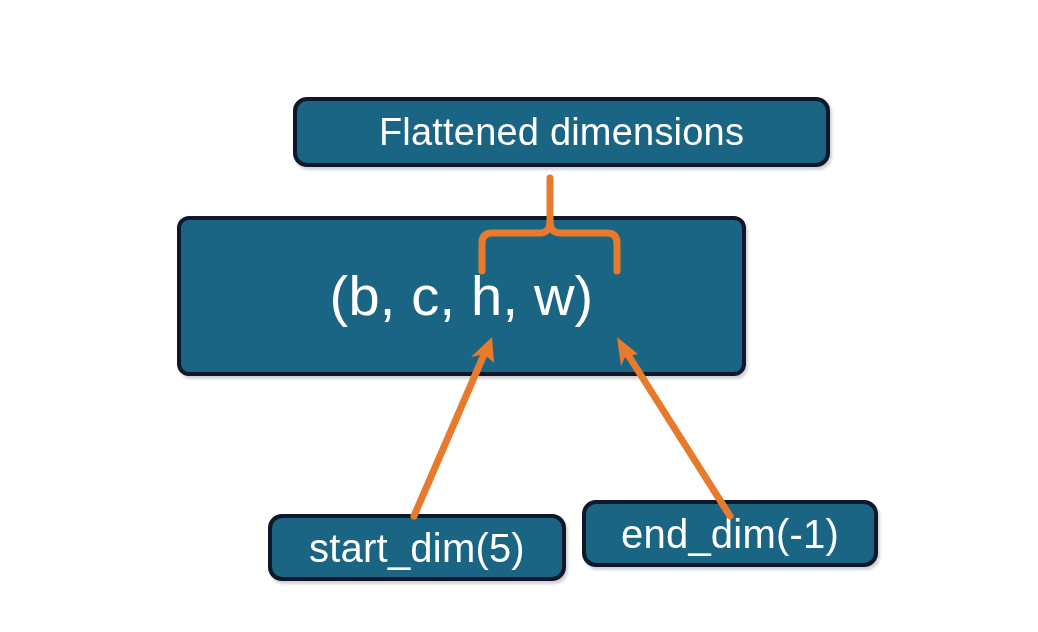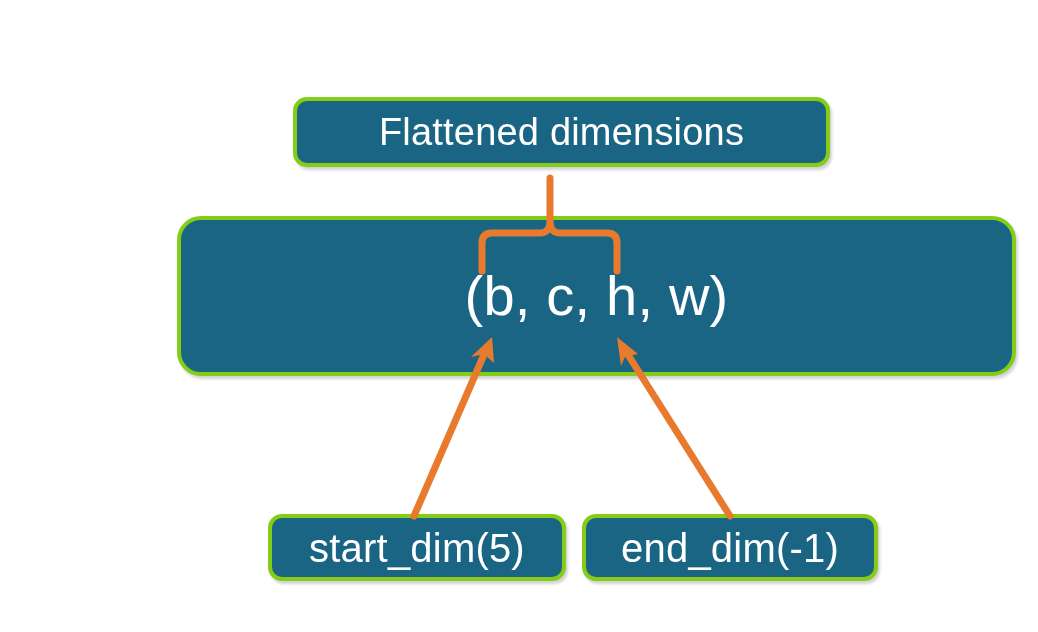--- a/index.html
+++ b/index.html
@@ -15,21 +15,21 @@
     position: relative;
     width: 1038px;
     height: 632px;
     background: #ffffff;
     overflow: hidden;
   }
   .node {
     position: absolute;
     box-sizing: border-box;
     background: #1a6583;
-    border: 4px solid #84cc16;
+    border: 4px solid #0f172a;
     border-radius: 14px;
     display: flex;
     align-items: center;
     justify-content: center;
     color: #ffffff;
     white-space: nowrap;
     letter-spacing: 0.2px;
     box-shadow: 2px 3px 3px rgba(0,0,0,0.18);
   }
   .node-label {
@@ -44,38 +44,38 @@
     top: 97px;
     width: 537px;
     height: 70px;
     border-radius: 14px;
   }
   #node-flattened .node-label { font-size: 38px; }
 
   #node-shape {
     left: 177px;
     top: 216px;
-    width: 839px;
+    width: 569px;
     height: 160px;
-    border-radius: 24px;
+    border-radius: 12px;
   }
   #node-shape .node-label { font-size: 56px; }
 
   #node-start-dim {
     left: 268px;
     top: 514px;
     width: 298px;
     height: 67px;
     border-radius: 14px;
   }
   #node-start-dim .node-label { font-size: 40px; }
 
   #node-end-dim {
     left: 582px;
-    top: 514px;
+    top: 500px;
     width: 296px;
     height: 67px;
     border-radius: 14px;
   }
   #node-end-dim .node-label { font-size: 40px; }
 
   
   #connectors {
     position: absolute;
     left: 0;

